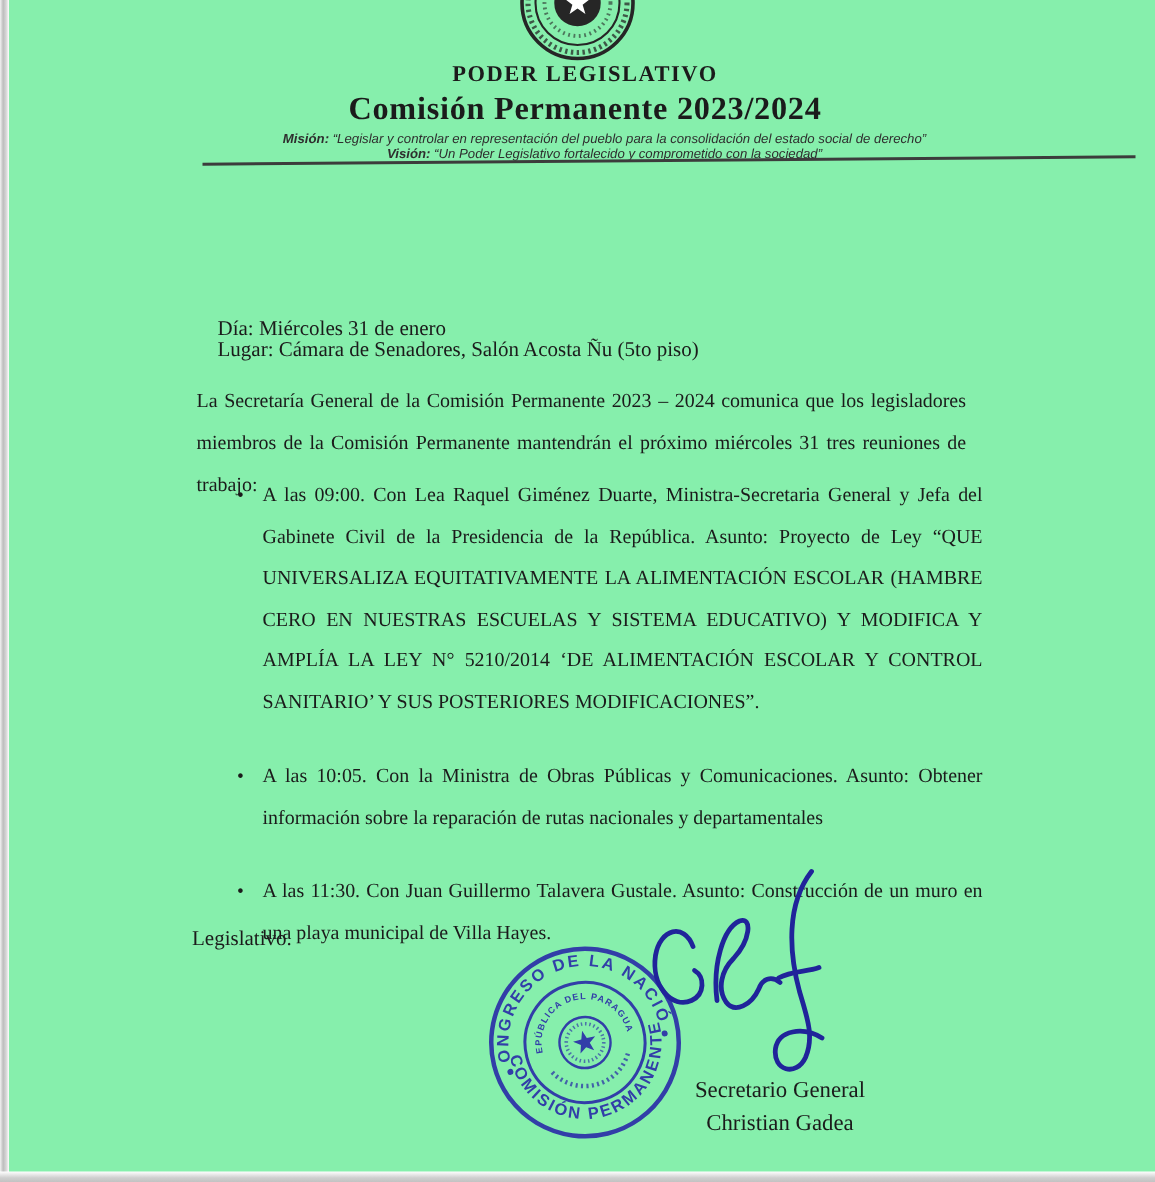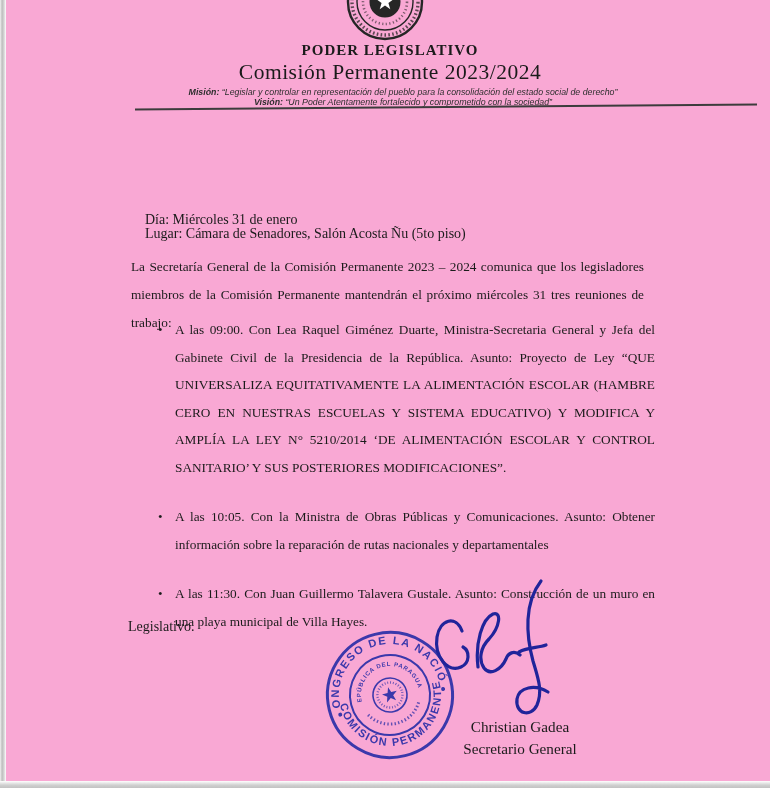--- a/index.html
+++ b/index.html
@@ -4,35 +4,35 @@
 <style>
   :root{
     --ink:#1b1b1b;
     --stamp-blue:#2b2fa8;
     --signature-blue:#20249a;
     --seal-black:#262626;
   }
   *{margin:0;padding:0;box-sizing:border-box;}
   body{background:#fff;font-family:"Liberation Serif",serif;color:var(--ink);}
   .page{
-    position:relative;width:770px;height:788px;background:#f9a8d4;
+    position:relative;width:770px;height:788px;background:#86efac;
     overflow:hidden;
   }
   .scan-edge-left{
     position:absolute;left:0;top:0;width:6px;height:100%;
     background:linear-gradient(to right,#f2f2f2 0%,#bdbdbd 35%,#d8d8d8 70%,#ffffff 100%);
   }
   .scan-edge-bottom{
     position:absolute;left:0;bottom:0;width:100%;height:7px;
     background:linear-gradient(to bottom,#ffffff 0%,#cfcfcf 60%,#c2c2c2 100%);
   }
   .top-seal{position:absolute;left:345px;top:-38px;width:80px;height:80px;color:var(--seal-black);}
   .header{position:absolute;left:95px;top:42px;width:590px;text-align:center;}
   .institution{font-weight:bold;font-size:15px;letter-spacing:1px;}
-  .commission{font-weight:normal;font-size:21.5px;letter-spacing:.5px;margin-top:1px;}
+  .commission{font-weight:bold;font-size:21.5px;letter-spacing:.5px;margin-top:1px;}
   .mv{font-family:"Liberation Sans",sans-serif;font-style:italic;font-size:8.8px;
       color:#2e2e2e;margin-top:2px;padding-left:26px;}
   .mv b{font-weight:bold;}
   .header-divider{
     position:absolute;left:135px;top:106px;width:622px;height:2px;background:#3c3c3c;
     transform:rotate(-0.45deg);
   }
   .doc-title{
     position:absolute;left:95px;top:139px;width:590px;text-align:center;
     font-weight:bold;font-size:15px;letter-spacing:.8px;
@@ -74,21 +74,21 @@
     <circle cx="40" cy="40" r="28" fill="none" stroke="currentColor" stroke-width="1.4"></circle>
     <circle cx="40" cy="40" r="22" fill="none" stroke="currentColor" stroke-width="2.6" stroke-dasharray="1.2 2.4" opacity=".6"></circle>
     <circle cx="40" cy="40" r="15.5" fill="currentColor"></circle>
     <polygon transform="translate(40,40)" fill="#ffffff" points="0,-9 2.12,-2.91 8.56,-2.78 3.42,1.11 5.29,7.28 0,3.6 -5.29,7.28 -3.42,1.11 -8.56,-2.78 -2.12,-2.91"></polygon>
   </svg>
 
   <div class="header">
     <div class="institution">PODER LEGISLATIVO</div>
     <div class="commission">Comisión Permanente 2023/2024</div>
     <div class="mv"><b>Misión:</b> <span>“Legislar y controlar en representación del pueblo para la consolidación del estado social de derecho”</span></div>
-    <div class="mv" style="margin-top:0;"><b>Visión:</b> <span>“Un Poder Atentamente fortalecido y comprometido con la sociedad”</span></div>
+    <div class="mv" style="margin-top:0;"><b>Visión:</b> <span>“Un Poder Legislativo fortalecido y comprometido con la sociedad”</span></div>
   </div>
 
   <div class="header-divider"></div>
 
 
   <div class="detail-day">Día: Miércoles 31 de enero</div>
   <div class="detail-place">Lugar: Cámara de Senadores, Salón Acosta Ñu (5to piso)</div>
 
   <div class="intro">La Secretaría General de la Comisión Permanente 2023 – 2024 comunica que los legisladores miembros de la Comisión Permanente mantendrán el próximo miércoles 31 tres reuniones de trabajo:</div>
 
@@ -137,18 +137,18 @@
   <svg class="signature" viewBox="0 0 150 150" aria-hidden="true">
     <g fill="none" stroke="currentColor" stroke-width="3.2" stroke-linecap="round">
       <path d="M 34,56 C 28,40 12,44 9,62 C 6,82 20,98 33,92 C 42,88 42,76 35,72"></path>
       <path d="M 50,92 C 47,68 54,44 65,39 C 74,36 72,52 61,64 C 53,72 50,84 56,93 C 62,101 73,95 78,84 C 80,78 86,75 92,80"></path>
       <path d="M 113,6 C 96,28 98,60 105,86 C 110,103 115,116 109,130 C 103,143 87,139 89,124 C 91,112 107,109 120,117"></path>
       <path d="M 91,77 C 100,72 110,73 118,70"></path>
     </g>
   </svg>
 
   <div class="sig-block">
+    <div>Secretario General</div>
     <div>Christian Gadea</div>
-    <div>Secretario General</div>
   </div>
 
   <div class="scan-edge-bottom"></div>
 </div>
 
 </body></html>

